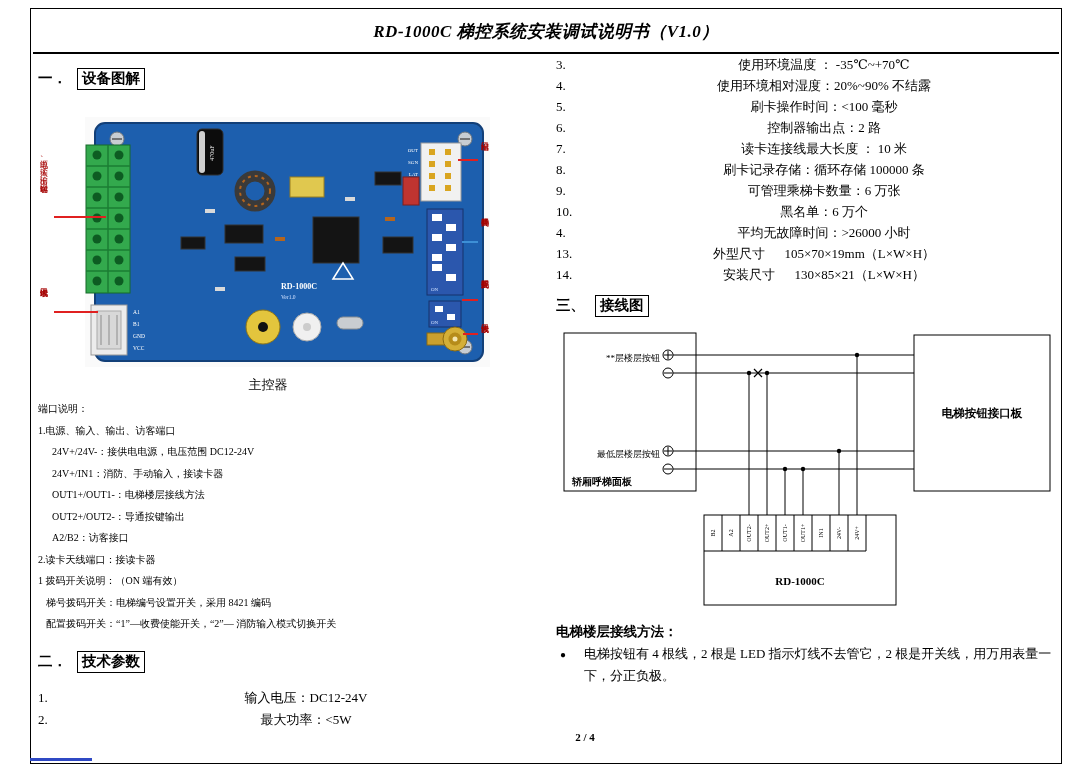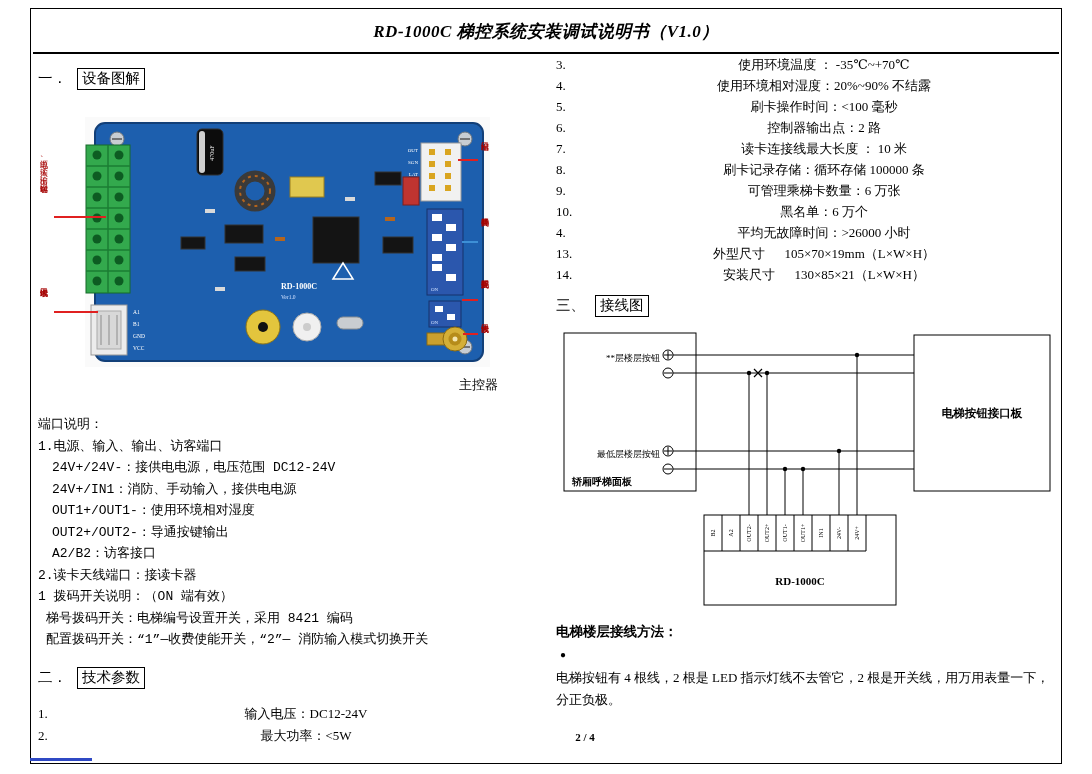--- a/index.html
+++ b/index.html
@@ -10,52 +10,52 @@
   .frame{position:absolute;left:30px;top:8px;width:1030px;height:754px;border:1px solid #000;}
   .blue-mark{position:absolute;left:30px;top:758px;width:62px;height:3px;background:#2f49c4;}
   .doc-title{position:absolute;top:20px;left:0;width:100%;text-align:center;
     font-size:17px;font-weight:bold;font-style:italic;letter-spacing:.5px;}
   .title-rule{position:absolute;left:33px;top:52px;width:1026px;border-top:2px solid #000;}
   .footer{position:absolute;top:731px;left:0;width:100%;text-align:center;font-size:11px;font-weight:bold;padding-left:39px;}
 
   .col-left{position:absolute;left:38px;top:62px;width:502px;}
   .col-right{position:absolute;left:556px;top:54px;width:502px;}
 
-  .sec-head{font-size:14.5px;font-weight:normal;}
+  .sec-head{font-size:14.5px;font-weight:bold;}
   .sec-head .sec-num{margin-right:10px;}
   .sec-box{display:inline-block;border:1.5px solid #000;padding:0 4px 1px 4px;}
   .h1{margin-top:6px;}
   .sec2{margin-top:16px;}
   .sec3{margin-top:10px;}
 
   
   .board-fig{position:relative;width:460px;height:258px;margin-top:24px;}
   .board-svg{position:absolute;left:47px;top:3px;}
   .vlabel{position:absolute;writing-mode:vertical-rl;text-orientation:upright;
     font-size:8px;line-height:9px;color:#a40000;font-family:"Liberation Sans","DejaVu Sans",sans-serif;}
   .cline{position:absolute;height:2px;background:#e02020;}
   .cline.blue{background:#3d8fd6;}
-  .board-caption{width:460px;text-align:right;font-size:13px;margin-top:4px;}
-
-  .pd{margin-top:20px;font-size:13px;line-height:21.5px;font-family:Liberation Mono, monospace;}
+  .board-caption{width:460px;text-align:center;font-size:13px;margin-top:4px;}
+
+  .pd{margin-top:4px;font-size:10px;line-height:21.5px;}
   .pd .ind1{padding-left:14px;}
   .pd .ind2{padding-left:8px;}
   .pd-line{white-space:pre-wrap;}
 
   .list{font-size:13px;line-height:21px;}
   .row{display:flex;}
   .num{width:34px;flex:0 0 34px;white-space:pre;}
   .txt{white-space:pre-wrap;flex:1;text-align:center;}
   .tech{margin-top:14px;line-height:22px;}
 
   .wiring{margin-top:8px;}
   svg text{font-family:"Liberation Serif","DejaVu Serif",serif;}
   .method-title{font-weight:bold;font-size:13.5px;margin-top:8px;}
   .bullets{font-size:13px;line-height:22px;margin-top:2px;}
-  .bullet{display:flex;flex-direction:column;}
+  .bullet{display:flex;}
   .bullet .dot{width:24px;flex:0 0 24px;padding-left:4px;}
   .bullet .dot::before{content:"●";font-size:10px;}
   .btxt{flex:1;white-space:pre-wrap;}
 </style>
 </head>
 <body>
 
 <div class="frame"></div>
 <div class="blue-mark"></div>
 
@@ -221,22 +221,22 @@
     <div class="vlabel" style="left:442px;top:160px;height:60px;">配置拨码开关</div>
     <div class="vlabel" style="left:442px;top:204px;height:60px;">读卡天线接口</div>
   </div>
 
   <div class="board-caption">主控器</div>
 
   <div class="pd">
     <div class="pd-line">端口说明：</div>
     <div class="pd-line">1.电源、输入、输出、访客端口</div>
     <div class="pd-line ind1">24V+/24V-：接供电电源，电压范围 DC12-24V</div>
-    <div class="pd-line ind1">24V+/IN1：消防、手动输入，接供电电源</div>
-    <div class="pd-line ind1">OUT1+/OUT1-：使用环境相对湿度</div>
+    <div class="pd-line ind1">24V+/IN1：消防、手动输入，接读卡器</div>
+    <div class="pd-line ind1">OUT1+/OUT1-：电梯楼层接线方法</div>
     <div class="pd-line ind1">OUT2+/OUT2-：导通按键输出</div>
     <div class="pd-line ind1">A2/B2：访客接口</div>
     <div class="pd-line">2.读卡天线端口：接读卡器</div>
     <div class="pd-line">1 拨码开关说明：（ON 端有效）</div>
     <div class="pd-line ind2">梯号拨码开关：电梯编号设置开关，采用 8421 编码</div>
     <div class="pd-line ind2">配置拨码开关：“1”—收费使能开关，“2”— 消防输入模式切换开关</div>
   </div>
 
   <div class="sec-head sec2">
     <span class="sec-num">二．</span><span class="sec-box">技术参数</span>

